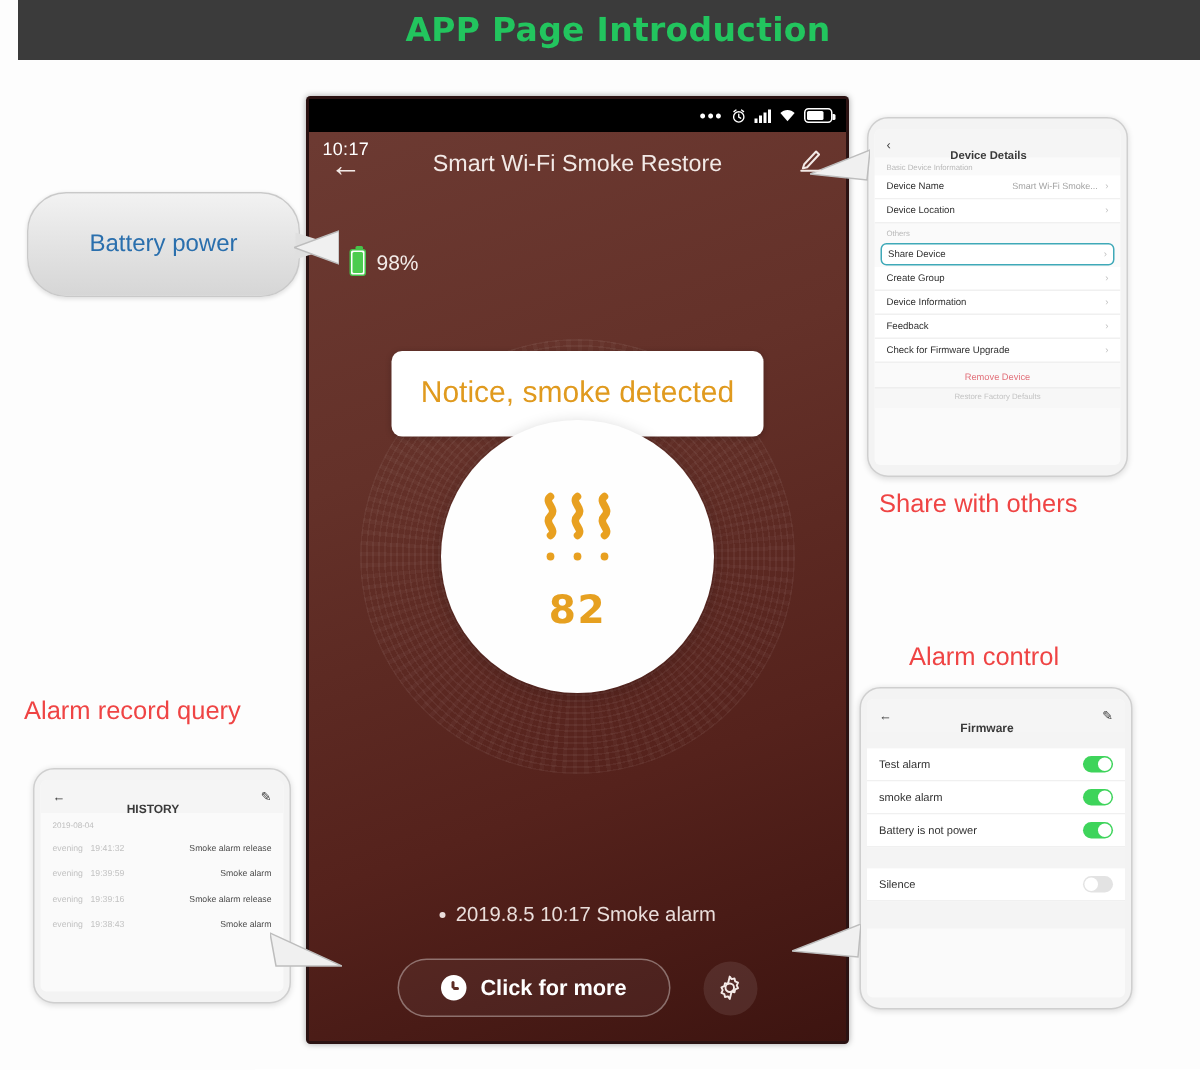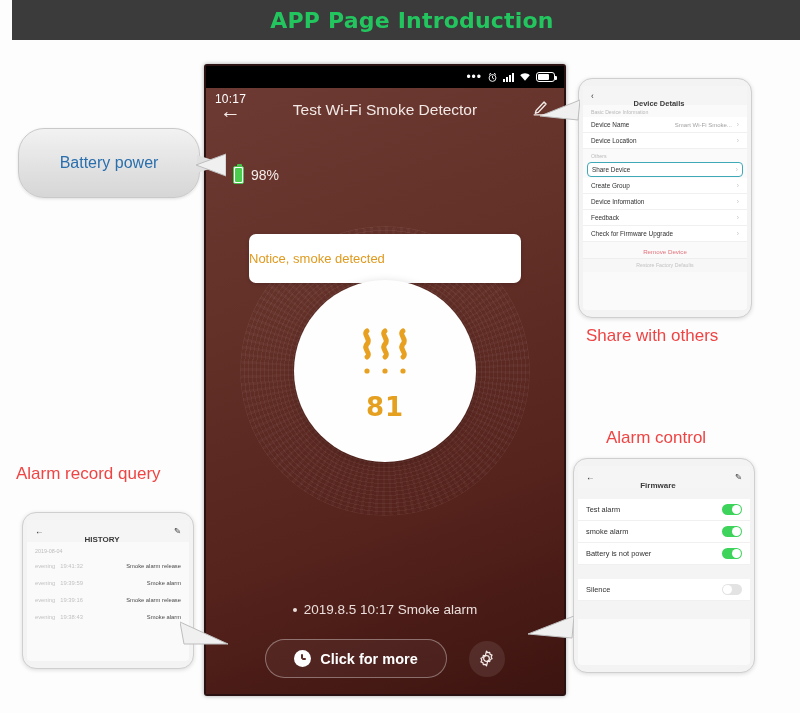--- a/index.html
+++ b/index.html
@@ -101,22 +101,22 @@
     content:""; position:absolute; inset:0; border-radius:50%;
     background: repeating-conic-gradient(from 0deg at 50% 50%,
         rgba(255,255,255,.035) 0deg, rgba(255,255,255,.035) 1.2deg,
         rgba(0,0,0,0) 1.2deg, rgba(0,0,0,0) 3deg);
     -webkit-mask-image: radial-gradient(circle, transparent 36%, #000 40%, #000 100%);
             mask-image: radial-gradient(circle, transparent 36%, #000 40%, #000 100%);
   }
 
   .notice {
     position: absolute; left: 50%; top: 168px; transform: translateX(-50%);
-    width: 272px; padding: 17px 0; background: #ffffff; border-radius: 7px;
-    text-align: left; color: #e09a1e; font-size: 13px;
+    width: 248px; padding: 17px 0; background: #ffffff; border-radius: 7px;
+    text-align: center; color: #e09a1e; font-size: 20px;
     box-shadow: 0 1px 4px rgba(0,0,0,.2);
   }
   .notice::after{
     content:""; position:absolute; left:50%; bottom:-11px; transform:translateX(-50%);
     border-left: 13px solid transparent; border-right: 13px solid transparent;
     border-top: 12px solid #ffffff;
   }
 
   .circle {
     position: absolute; left: 50%; top: 305px; transform: translate(-50%,-50%);
@@ -273,21 +273,21 @@
             <path d="M12 16.5l-9.5-11C5.2 3 8.5 1.6 12 1.6s6.8 1.4 9.5 3.9z" fill="#fff"></path>
           </svg>
           <span class="sb-batt">
               <i></i>
             </span>
         </div>
       </div>
 
       <div class="appbar">
         <span class="back">←</span>
-        <span class="app-title">Test Wi-Fi Smoke Detector</span>
+        <span class="app-title">Smart Wi-Fi Smoke Restore</span>
         <span class="edit">
           <svg width="19" height="19" viewBox="0 0 24 24">
             <path d="M4 20h16" stroke="#f2e9e6" stroke-width="1.7" stroke-linecap="round"></path>
             <path d="M16.5 3.8L6.5 14.5 5.4 18l3.6-1 10-10.7z" fill="none" stroke="#f2e9e6" stroke-width="1.7" stroke-linejoin="round"></path>
           </svg>
         </span>
       </div>
 
       <div class="battery-row">
         <span class="batt-ico">
@@ -310,21 +310,21 @@
               <path d="M31 5c-5 4 5 8 0 13s5 9 0 13"></path>
               <path d="M49 5c-5 4 5 8 0 13s5 9 0 13"></path>
             </g>
             <g fill="#e8a020">
               <circle cx="13" cy="45" r="2.6"></circle>
               <circle cx="31" cy="45" r="2.6"></circle>
               <circle cx="49" cy="45" r="2.6"></circle>
             </g>
           </svg>
         </div>
-        <div class="smoke-num">81</div>
+        <div class="smoke-num">82</div>
       </div>
 
       <div class="alarm-line">
         <span class="dot"></span><span>2019.8.5 10:17 Smoke alarm</span>
       </div>
 
       <div class="bottom-row">
         <div class="cfm">
           <span class="clock-ico"></span>
           <span>Click for more</span>

